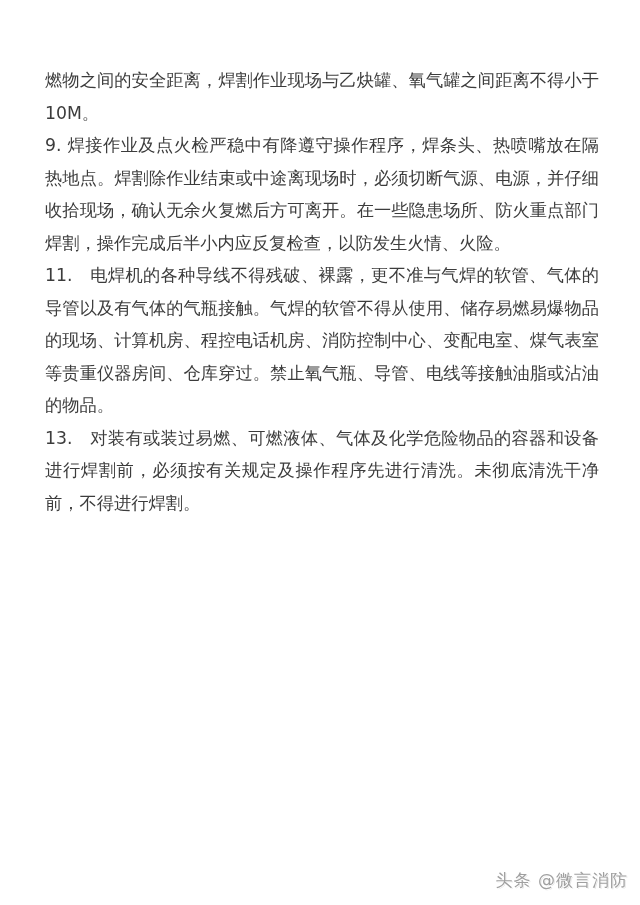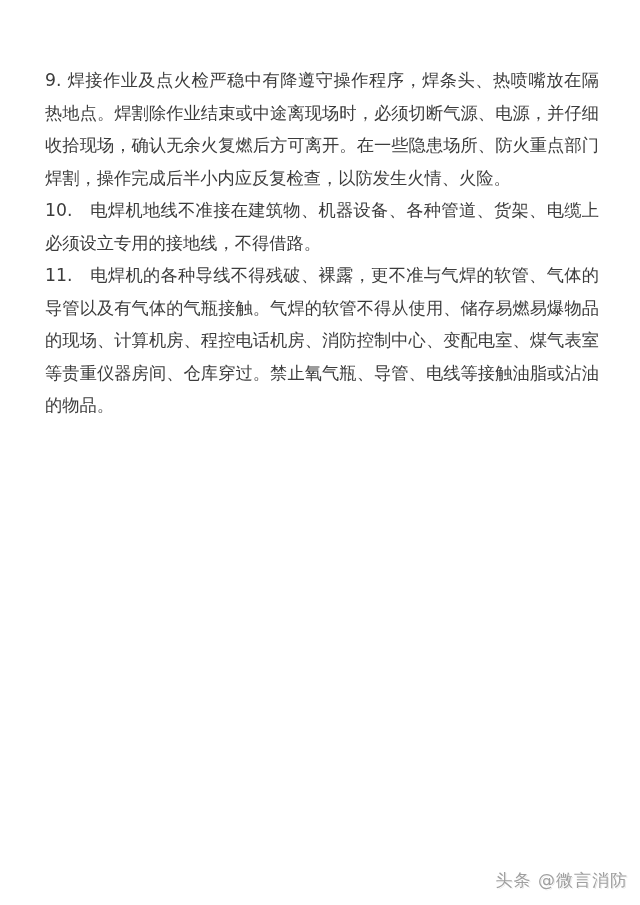--- a/index.html
+++ b/index.html
@@ -40,18 +40,19 @@
       color: #a0a0a0;
       text-shadow: 0 1px 0 #ffffff, 1px 1px 0 #e6e6e6;
       white-space: nowrap;
       margin-top: 18px;
     }
   </style>
 </head>
 <body>
 
 <div class="doc-body">
+  <p class="para">燃物之间的安全距离，焊割作业现场与乙炔罐、氧气罐之间距离不得小于10M。</p>
   <p class="para">9. 焊接作业及点火检严稳中有降遵守操作程序，焊条头、热喷嘴放在隔热地点。焊割除作业结束或中途离现场时，必须切断气源、电源，并仔细收拾现场，确认无余火复燃后方可离开。在一些隐患场所、防火重点部门焊割，操作完成后半小内应反复检查，以防发生火情、火险。</p>
-  <p class="para">10.　电焊机地线不准接在建筑物、机器设备、各种管道、货架、电缆上必须设立专用的接地线，不得借路。</p>
   <p class="para">11.　电焊机的各种导线不得残破、裸露，更不准与气焊的软管、气体的导管以及有气体的气瓶接触。气焊的软管不得从使用、储存易燃易爆物品的现场、计算机房、程控电话机房、消防控制中心、变配电室、煤气表室等贵重仪器房间、仓库穿过。禁止氧气瓶、导管、电线等接触油脂或沾油的物品。</p>
+  <p class="para">13.　对装有或装过易燃、可燃液体、气体及化学危险物品的容器和设备进行焊割前，必须按有关规定及操作程序先进行清洗。未彻底清洗干净前，不得进行焊割。</p>
 </div>
 
 <div class="watermark">头条 @微言消防</div>
 
 </body></html>

